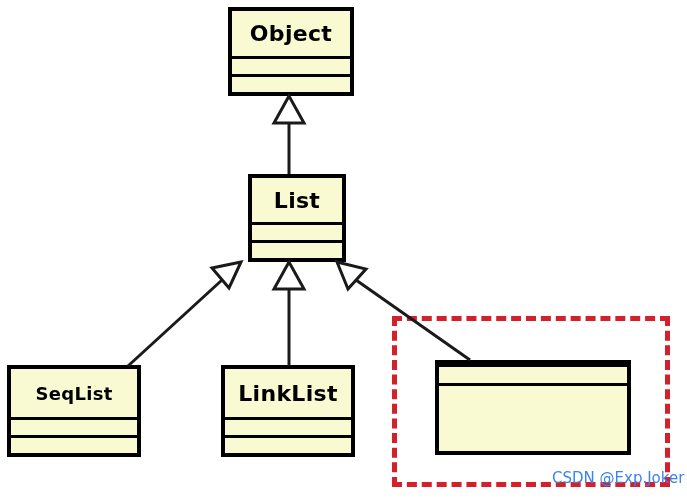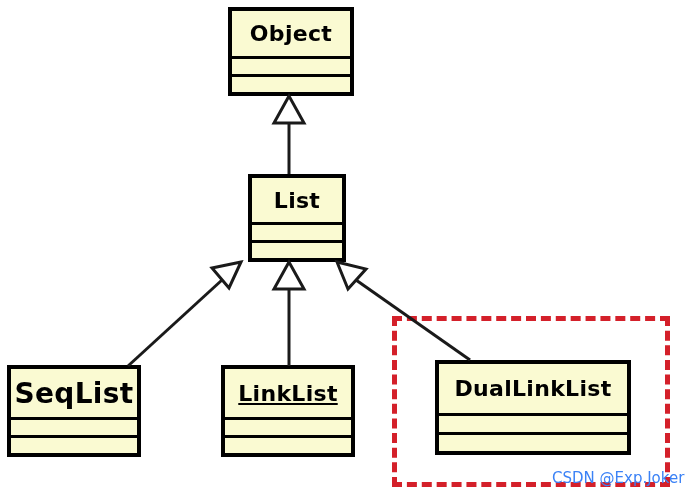--- a/index.html
+++ b/index.html
@@ -92,33 +92,32 @@
     <div class="uml-compartment" style="height: 18px;"></div>
   </div>
 
   <div class="uml-class" id="class-list" style="left: 240px; top: 174px; width: 98px; height: 88px; margin-left: 8px;">
     <div class="uml-name" style="height: 44px; font-size: 22px;">List</div>
     <div class="uml-compartment" style="height: 18px;"></div>
     <div class="uml-compartment" style="height: 18px;"></div>
   </div>
 
   <div class="uml-class" id="class-seqlist" style="left: 7px; top: 365px; width: 134px; height: 92px;">
-    <div class="uml-name" style="height: 48px; font-size: 28px;">SeqList</div>
+    <div class="uml-name" style="height: 48px; font-size: 18px;">SeqList</div>
     <div class="uml-compartment" style="height: 18px;"></div>
     <div class="uml-compartment" style="height: 18px;"></div>
   </div>
 
   <div class="uml-class" id="class-linklist" style="left: 221px; top: 365px; width: 134px; height: 92px;">
-    <div class="uml-name" style="height: 48px; font-size: 22px; text-decoration: underline;">LinkList</div>
+    <div class="uml-name" style="height: 48px; font-size: 22px;">LinkList</div>
     <div class="uml-compartment" style="height: 18px;"></div>
     <div class="uml-compartment" style="height: 18px;"></div>
   </div>
 
   <div class="uml-class" id="class-duallinklist" style="left: 435px; top: 360px; width: 196px; height: 95px;">
-    <div class="uml-name" style="height: 49px; font-size: 22px;">DualLinkList</div>
     <div class="uml-compartment" style="height: 19px;"></div>
     <div class="uml-compartment" style="height: 19px;"></div>
   </div>
 
   <svg id="connectors" viewBox="0 0 687 499" xmlns="http://www.w3.org/2000/svg">
 
     <g>
       <line class="gen-line" x1="289" y1="174" x2="289" y2="122"></line>
       <polygon class="gen-head" points="289,96 274,123 304,123"></polygon>
     </g>

